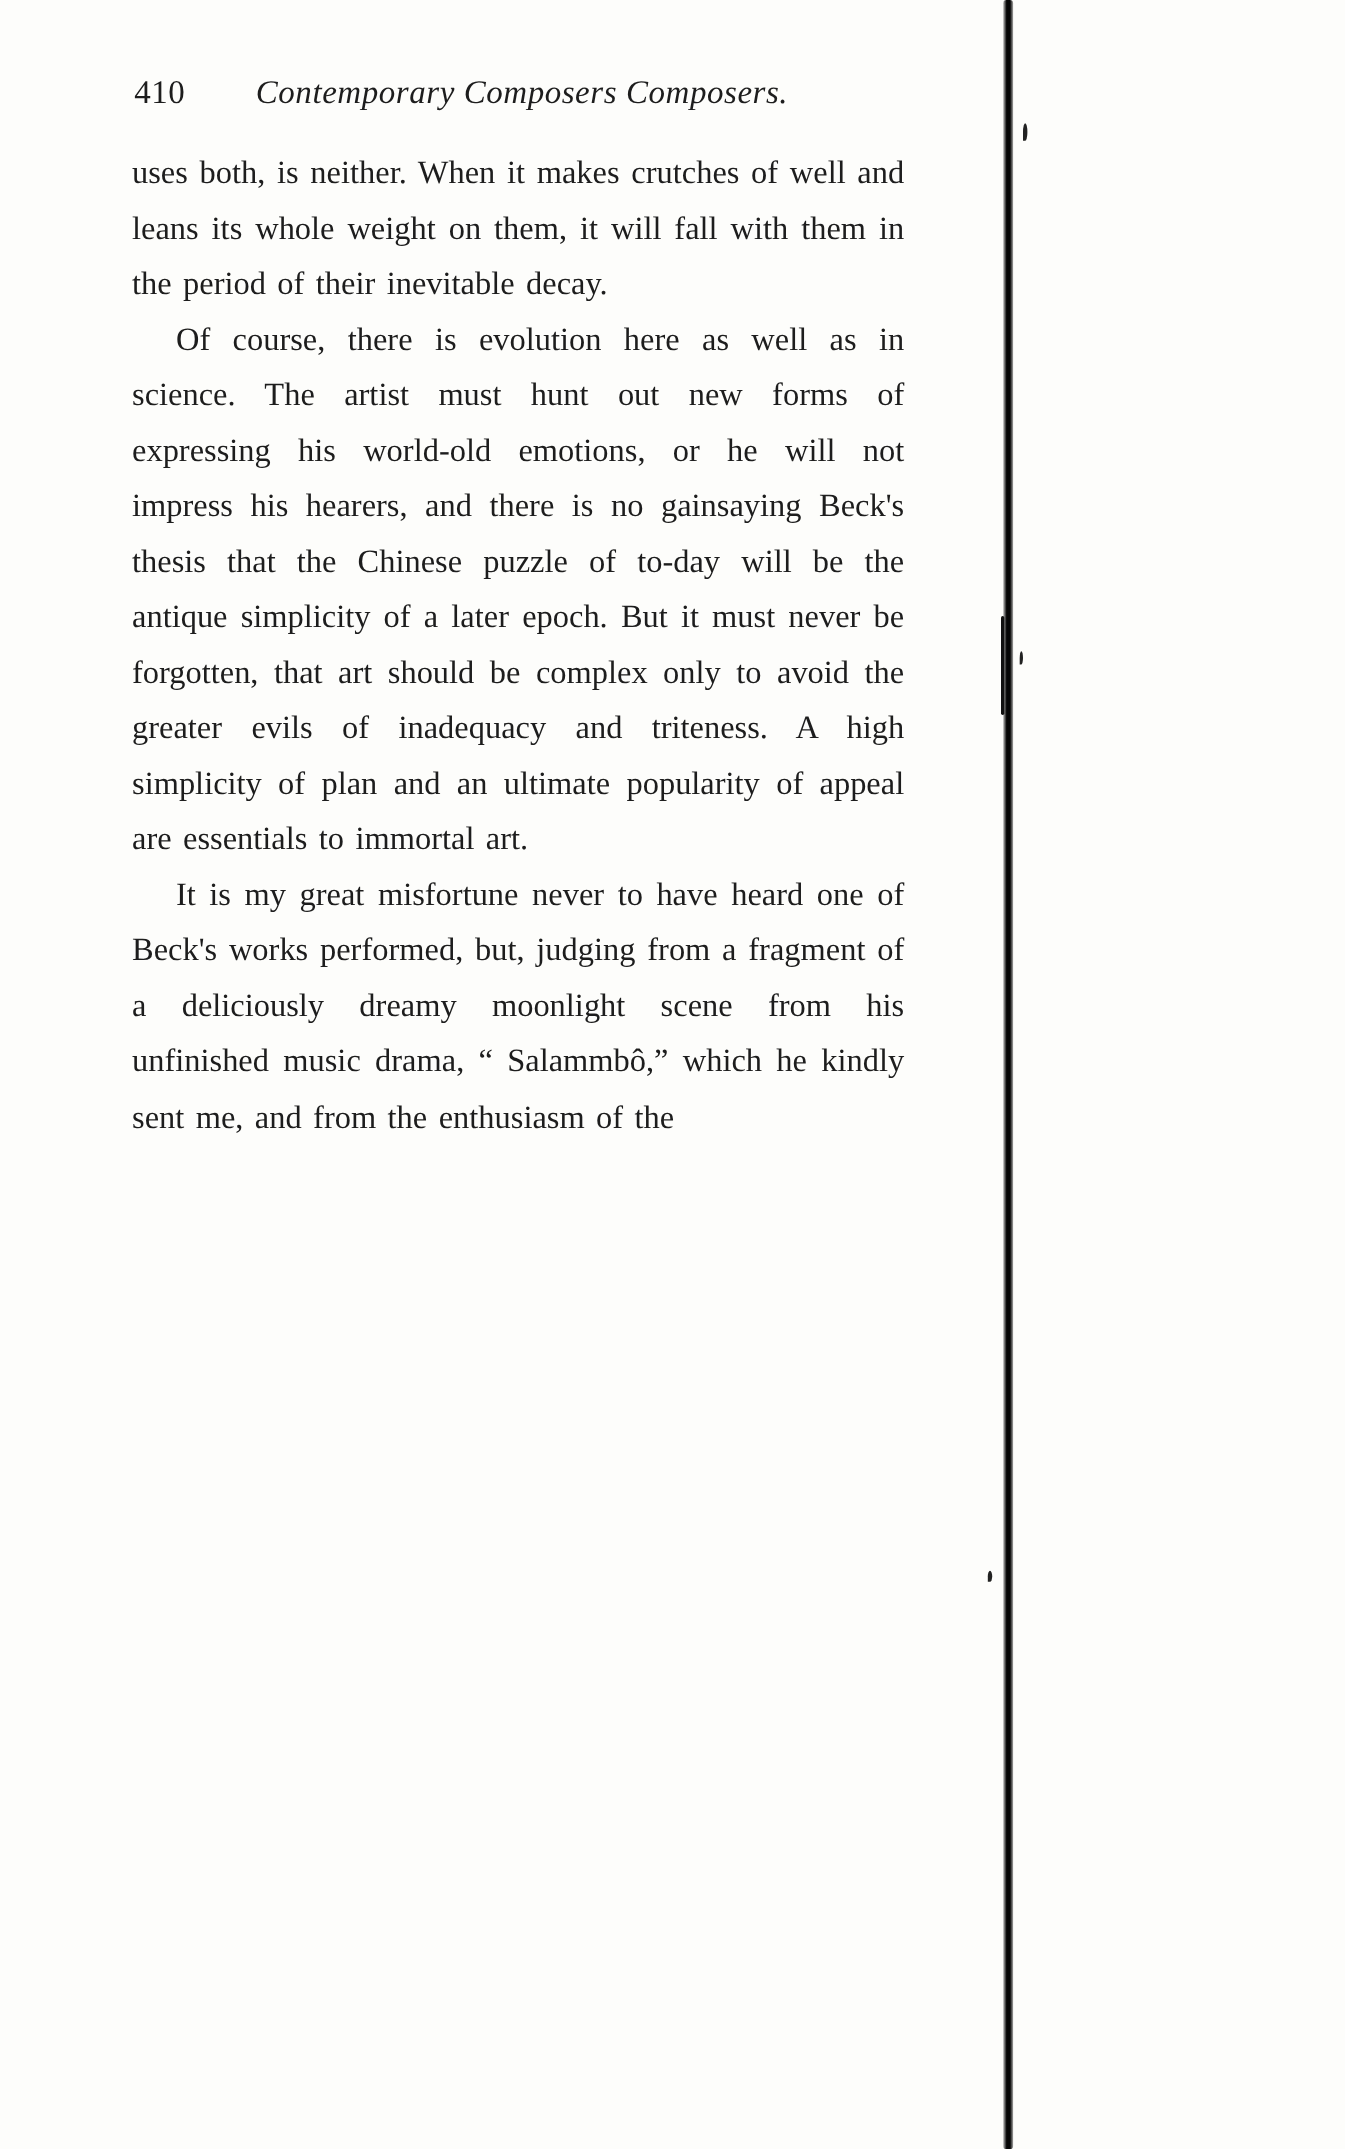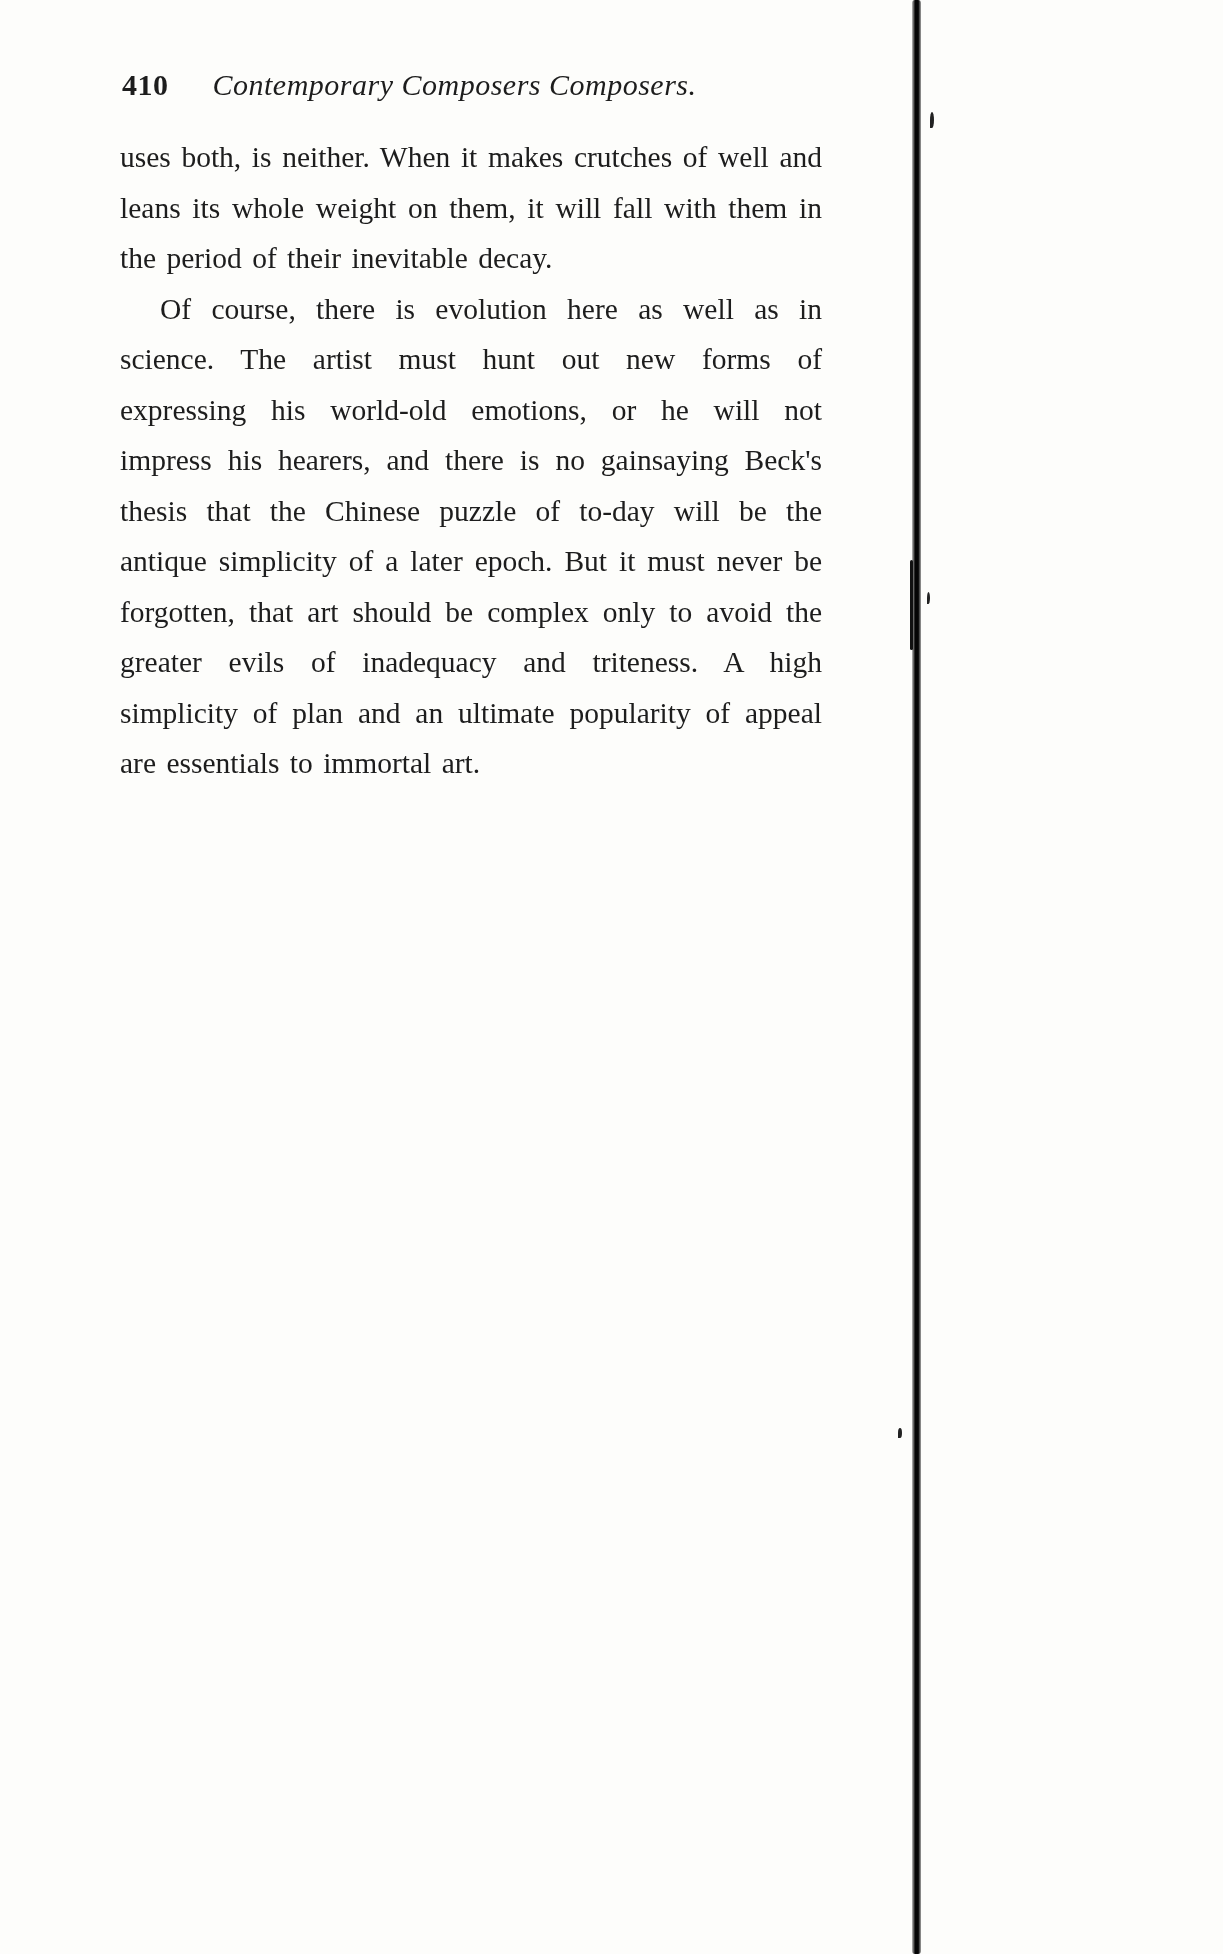--- a/index.html
+++ b/index.html
@@ -23,22 +23,21 @@
     left: 122px;
     width: 700px;
     display: flex;
     align-items: baseline;
     font-size: 30px;
     letter-spacing: 0.5px;
     white-space: nowrap;
   }
   .page-number {
     font-style: normal;
-    margin-right: 44px;
-    font-weight: bold;
+    margin-right: 64px;
   }
   .running-title {
     font-style: italic;
   }
   .body-text {
     position: absolute;
     top: 132px;
     left: 120px;
     width: 702px;
     font-size: 29.5px;
@@ -86,20 +85,21 @@
 <div class="page">
 
   <div class="header">
     <span class="page-number">410</span>
     <span class="running-title">Contemporary Composers Composers.</span>
   </div>
 
   <div class="body-text">
       <p class="para">uses both, is neither.  When it makes crutches of well and leans its whole weight on them, it will fall with them in the period of their inevitable decay.</p>
       <p class="para indent">Of course, there is evolution here as well as in science.  The artist must hunt out new forms of expressing his world-old emotions, or he will not impress his hearers, and there is no gainsaying Beck's thesis that the Chinese puzzle of to-day will be the antique simplicity of a later epoch.  But it must never be forgotten, that art should be complex only to avoid the greater evils of inadequacy and triteness.  A high simplicity of plan and an ultimate popularity of appeal are essentials to immortal art.</p>
+      <p class="para indent">It is my great misfortune never to have heard one of Beck's works performed, but, judging from a fragment of a deliciously dreamy moonlight scene from his unfinished music drama, “ Salammbô,” which he kindly sent me, and from the enthusiasm of the</p>
     </div>
 
   <div class="binding-shadow"></div>
   <div class="scan-mark m1"></div>
   <div class="scan-mark m2"></div>
   <div class="scan-mark m3"></div>
 
 </div>
 
 </body></html>

